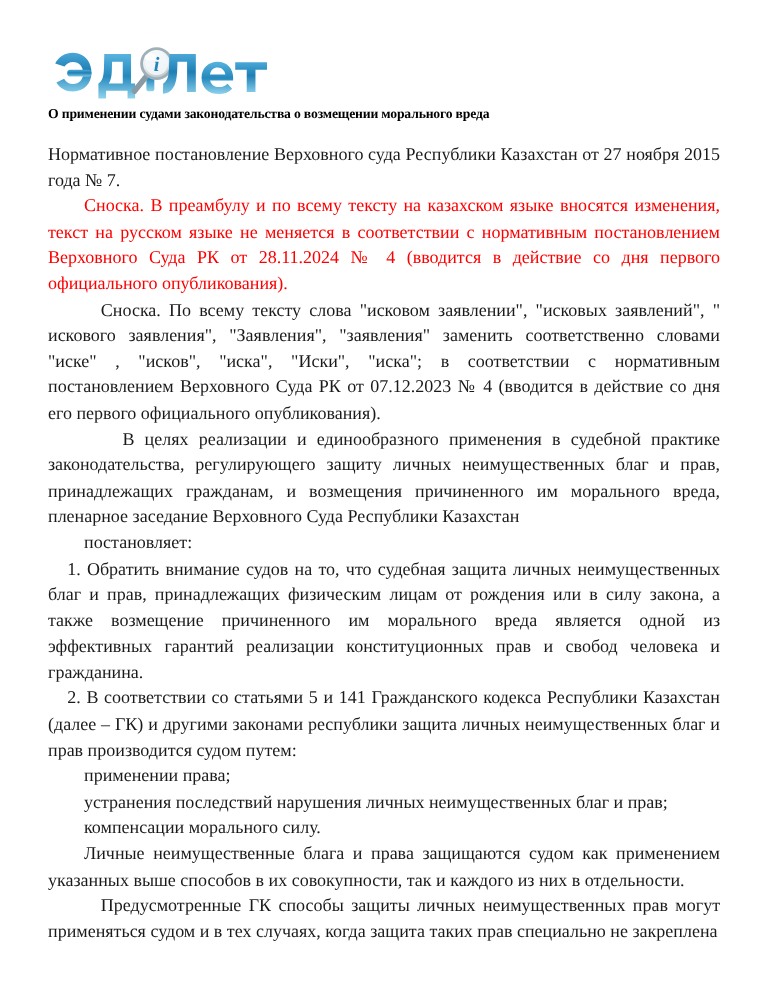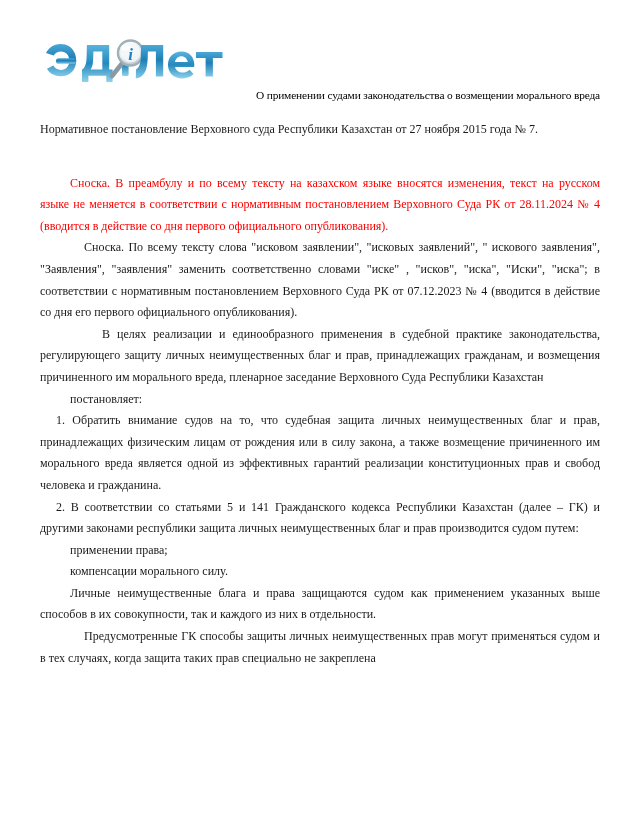--- a/index.html
+++ b/index.html
@@ -36,43 +36,42 @@
   
   .doc {
     position: absolute;
     left: 40px;
     top: 88px;
     width: 560px;
   }
 
   .doc-title {
     font-family: "Liberation Serif", "DejaVu Serif", serif;
-    font-weight: normal;
+    font-weight: bold;
     font-size: 11.4px;
     line-height: 15px;
     letter-spacing: -0.15px;
     color: #000000;
     margin: 0 0 16px 0;
-    text-align: right;
+    text-align: left;
     white-space: nowrap;
   }
 
   p.para {
     margin: 0;
-    font-size: 12px;
+    font-size: 15px;
     line-height: 21.6px;
     text-align: justify;
     text-justify: inter-word;
     color: #1a1a1a;
     hyphens: none;
   }
 
   p.para.red {
     color: #fb0000;
-    margin-top: 32px;
   }
 
   
   .ind-0  { text-indent: 0; }
   .ind-sm { text-indent: 16px; }
   .ind-md { text-indent: 30px; }
   .ind-lg { text-indent: 44px; }
   .ind-xl { text-indent: 62px; }
 
   .nojust { text-align: left; }
@@ -149,19 +148,20 @@
 
     <div>
       <p class="para ind-0">Нормативное постановление Верховного суда Республики Казахстан от 27 ноября 2015 года № 7.</p>
       <p class="para ind-md red">Сноска. В преамбулу и по всему тексту на казахском языке вносятся изменения, текст на русском языке не меняется в соответствии с нормативным постановлением Верховного Суда РК от 28.11.2024 № 4 (вводится в действие со дня первого официального опубликования).</p>
       <p class="para ind-lg">Сноска. По всему тексту слова "исковом заявлении", "исковых заявлений", " искового заявления", "Заявления", "заявления" заменить соответственно словами "иске" , "исков", "иска", "Иски", "иска"; в соответствии с нормативным постановлением Верховного Суда РК от 07.12.2023 № 4 (вводится в действие со дня его первого официального опубликования).</p>
       <p class="para ind-xl">В целях реализации и единообразного применения в судебной практике законодательства, регулирующего защиту личных неимущественных благ и прав, принадлежащих гражданам, и возмещения причиненного им морального вреда, пленарное заседание Верховного Суда Республики Казахстан</p>
       <p class="para ind-md nojust">постановляет:</p>
       <p class="para ind-sm">1. Обратить внимание судов на то, что судебная защита личных неимущественных благ и прав, принадлежащих физическим лицам от рождения или в силу закона, а также возмещение причиненного им морального вреда является одной из эффективных гарантий реализации конституционных прав и свобод человека и гражданина.</p>
       <p class="para ind-sm">2. В соответствии со статьями 5 и 141 Гражданского кодекса Республики Казахстан (далее – ГК) и другими законами республики защита личных неимущественных благ и прав производится судом путем:</p>
       <p class="para ind-md nojust">применении права;</p>
+      <p class="para ind-md nojust">устранения последствий нарушения личных неимущественных благ и прав;</p>
       <p class="para ind-md nojust">компенсации морального силу.</p>
       <p class="para ind-md">Личные неимущественные блага и права защищаются судом как применением указанных выше способов в их совокупности, так и каждого из них в отдельности.</p>
       <p class="para ind-lg">Предусмотренные ГК способы защиты личных неимущественных прав могут применяться судом и в тех случаях, когда защита таких прав специально не закреплена</p>
     </div>
 
   </div>
 </div>
 
 </body></html>

